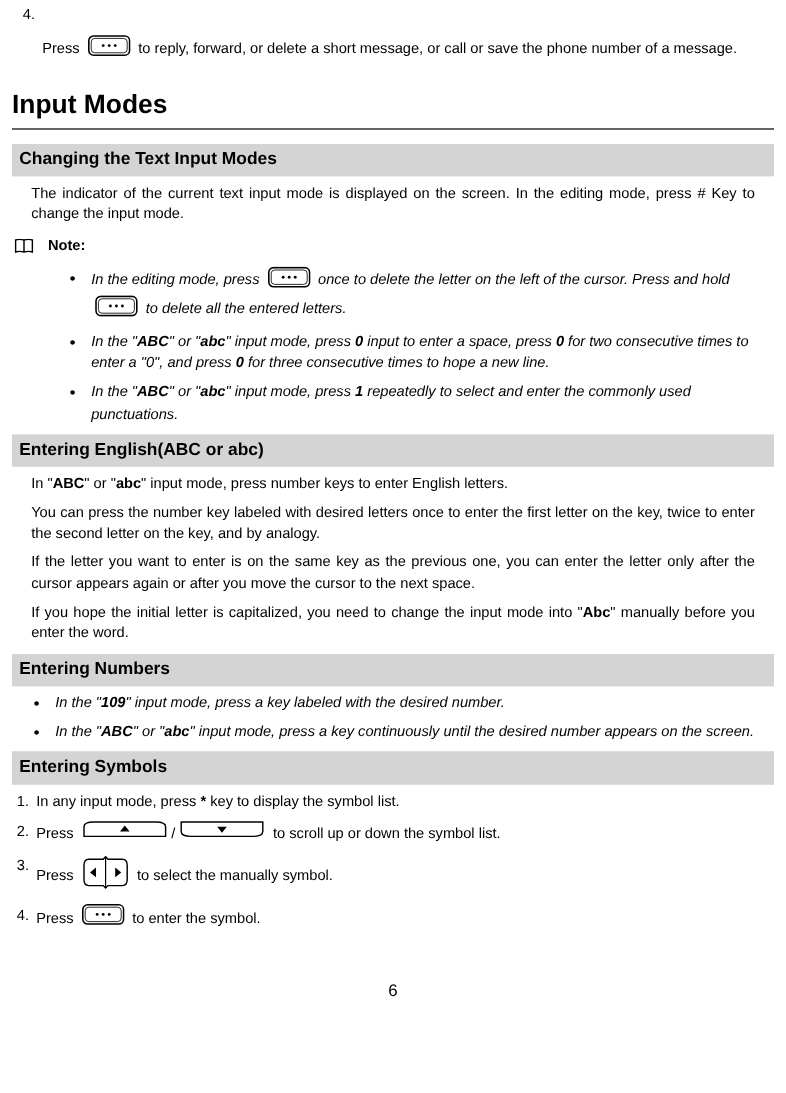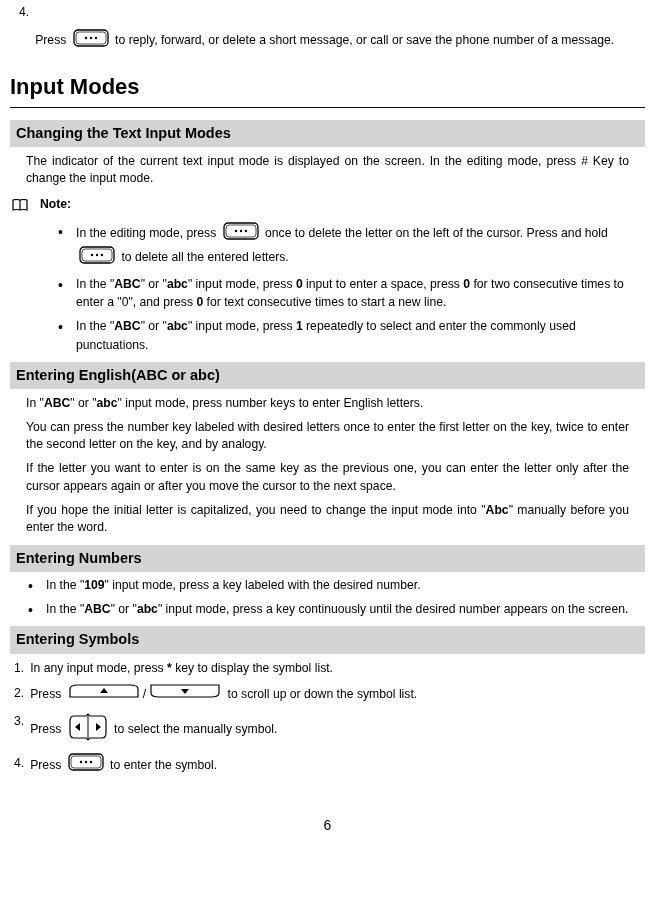--- a/index.html
+++ b/index.html
@@ -25,21 +25,21 @@
       font-size: 14.5px;
       font-weight: bold;
       background: #d4d4d4;
       padding: 3px 6px;
       margin: 8px 0 2px 0;
     }
     .para { margin: 6px 16px; text-align: justify; }
     .note-row { display: flex; align-items: flex-start; margin: 8px 0 6px 2px; }
     .note-icon { font-size: 14px; margin-right: 12px; }
     .note-label { font-weight: bold; }
-    ul.bullets { list-style: none; margin: 4px 0 8px 0; padding-left: 0; }
+    ul.bullets { list-style: none; margin: 4px 0 8px 0; padding-left: 0; font-style: italic; }
     ul.bullets > li { position: relative; padding-left: 18px; margin: 4px 0 6px 48px; line-height: 1.5; }
     ul.top-bullets > li { margin-left: 18px; }
     ul.bullets > li::before { content: "•"; position: absolute; left: 0; top: 0; font-size: 14px; }
     ol.numlist { list-style: none; margin: 6px 0; padding-left: 0; }
     ol.numlist > li { display: flex; align-items: flex-start; margin: 5px 0 6px 4px; }
     ol.numlist > li .n { margin-right: 6px; }
     ol.numlist > li .t { flex: 1; }
     .b { font-weight: bold; }
     .inline-icon { display: inline-block; vertical-align: middle; margin: 0 3px; }
     .page-num { text-align: center; font-size: 14px; margin-top: 36px; }
@@ -98,21 +98,21 @@
           <rect x="1" y="1" width="34" height="16" rx="4" ry="4" fill="none" stroke="#000" stroke-width="1.3"></rect>
           <rect x="3" y="3" width="30" height="12" rx="3" ry="3" fill="none" stroke="#000" stroke-width="0.7"></rect>
           <circle cx="13" cy="9" r="1.2" fill="#000"></circle>
           <circle cx="18" cy="9" r="1.2" fill="#000"></circle>
           <circle cx="23" cy="9" r="1.2" fill="#000"></circle>
         </svg>
     </span>
     <span> to delete all the entered letters.</span>
   </li>
   <li>
-    <span>In the "</span><span class="b">ABC</span><span>" or "</span><span class="b">abc</span><span>" input mode, press </span><span class="b">0</span><span> input to enter a space, press </span><span class="b">0</span><span> for two consecutive times to enter a "0", and press </span><span class="b">0</span><span> for text consecutive times to start a new line.</span>
+    <span>In the "</span><span class="b">ABC</span><span>" or "</span><span class="b">abc</span><span>" input mode, press </span><span class="b">0</span><span> input to enter a space, press </span><span class="b">0</span><span> for two consecutive times to enter a "0", and press </span><span class="b">0</span><span> for three consecutive times to hope a new line.</span>
   </li>
   <li>
     <span>In the "</span><span class="b">ABC</span><span>" or "</span><span class="b">abc</span><span>" input mode, press </span><span class="b">1</span><span> repeatedly to select and enter the commonly used punctuations.</span>
   </li>
 </ul>
 
 <div class="h2">Entering English(ABC or abc)</div>
 <p class="para">
   <span>In "</span><span class="b">ABC</span><span>" or "</span><span class="b">abc</span><span>" input mode, press number keys to enter English letters.</span>
 </p>

